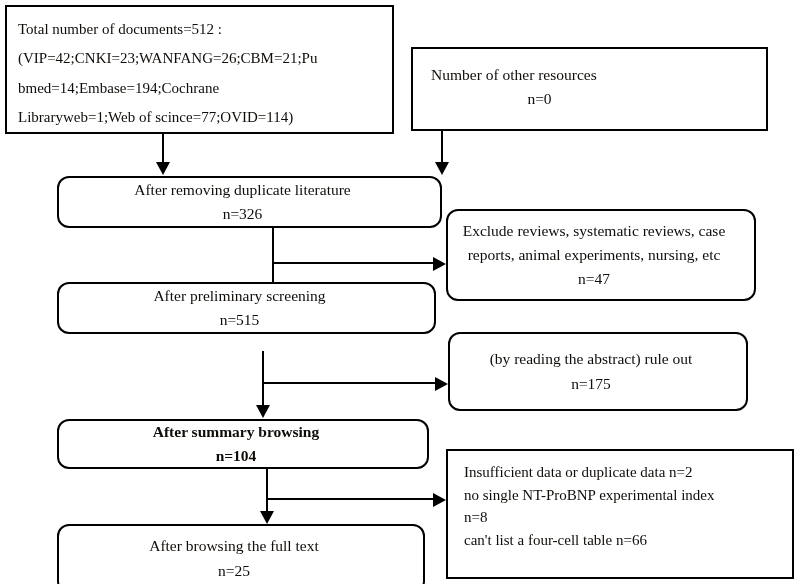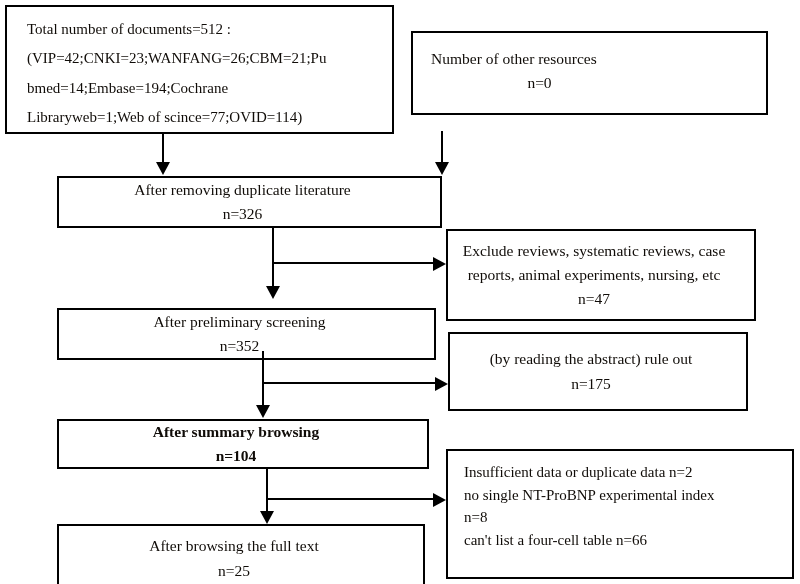--- a/index.html
+++ b/index.html
@@ -26,45 +26,45 @@
     display: flex;
     flex-direction: column;
     justify-content: center;
     font-size: 15.5px;
     line-height: 1.55;
     color: #100c08;
   }
   .box .ln { display: block; white-space: nowrap; }
   .box.center { text-align: center; }
   .box.leftal { text-align: left; }
-  .box.pad-c { padding-left: 10px; padding-right: 24px; }
+  .box.pad-c { padding-left: 10px; padding-right: 24px; border-radius: 12px; }
 
   
   #box-sources {
     left: 5px; top: 5px; width: 389px; height: 129px;
     font-size: 15px;
     line-height: 1.95;
-    padding-left: 20px; padding-right: 6px;
+    padding-left: 11px; padding-right: 6px;
     justify-content: flex-start;
     padding-top: 8px;
   }
   #box-other {
-    left: 411px; top: 31px; width: 357px; height: 84px;
+    left: 411px; top: 47px; width: 357px; height: 84px;
     padding-left: 18px; padding-right: 8px;
     justify-content: flex-start; padding-top: 14px;
   }
   #box-other .ln1 { text-align: left; }
   #box-other .ln2 { text-align: center; padding-right: 110px; }
 
   #box-dedup  { left: 57px; top: 176px; width: 385px; height: 52px; }
-  #box-prelim { left: 57px; top: 308px; width: 379px; height: 52px; }
+  #box-prelim { left: 57px; top: 282px; width: 379px; height: 52px; }
   #box-summary{ left: 57px; top: 419px; width: 372px; height: 50px; font-weight: bold; }
   #box-fulltext{ left: 57px; top: 524px; width: 368px; height: 69px; }
 
-  #box-exclude { left: 446px; top: 209px; width: 310px; height: 92px; margin-top: 20px; }
+  #box-exclude { left: 446px; top: 209px; width: 310px; height: 92px; }
   #box-abstract{ left: 448px; top: 332px; width: 300px; height: 79px; }
   #box-final   { left: 446px; top: 449px; width: 348px; height: 130px;
                  font-size: 15px; line-height: 1.5;
                  justify-content: flex-start; padding-top: 10px;
                  padding-left: 16px; padding-right: 6px; }
 
   
   .vline {
     position: absolute;
     width: 2px;
@@ -124,21 +124,21 @@
     <span class="ln">n=47</span>
   </div>
 
   <div class="vline" style="left:272px; top:228px; height:61px;"></div>
   <div class="arrow-down" style="left:266px; top:286px;"></div>
   <div class="hline" style="left:272px; top:262px; width:167px;"></div>
   <div class="arrow-right" style="left:433px; top:257px;"></div>
 
   <div class="box center pad-c" id="box-prelim">
     <span class="ln">After preliminary screening</span>
-    <span class="ln">n=352</span>
+    <span class="ln">n=515</span>
   </div>
 
   <div class="box center pad-c" id="box-abstract">
     <span class="ln">(by reading the abstract) rule out</span>
     <span class="ln">n=175</span>
   </div>
 
   <div class="vline" style="left:262px; top:351px; height:57px;"></div>
   <div class="arrow-down" style="left:256px; top:405px;"></div>
   <div class="hline" style="left:262px; top:382px; width:179px;"></div>

